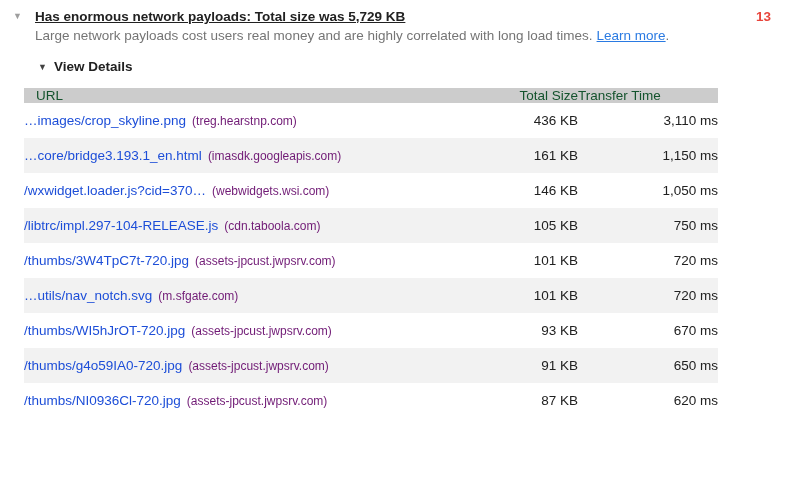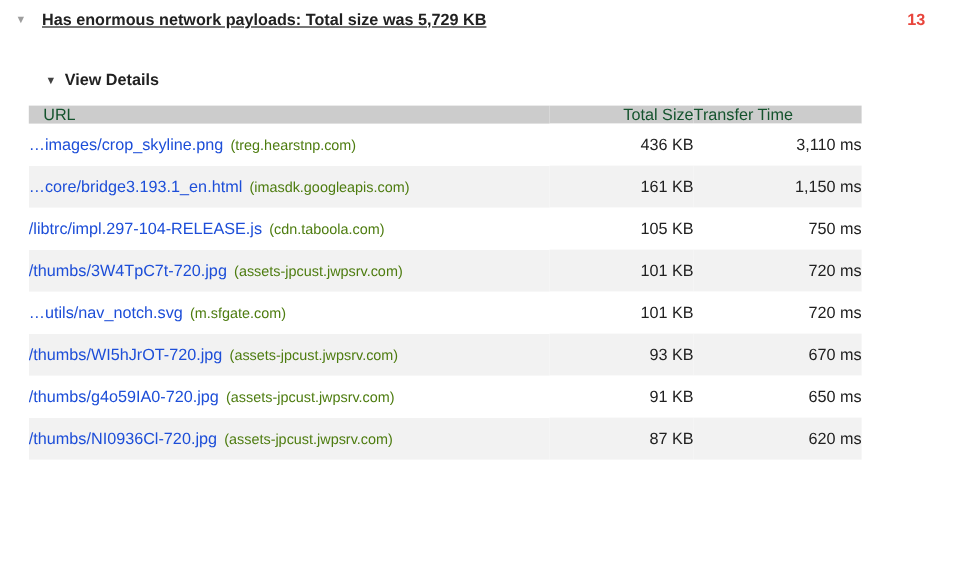--- a/index.html
+++ b/index.html
@@ -77,35 +77,38 @@
 
   table.payloads tbody td { height: 35px; padding: 0; }
   table.payloads tbody tr:nth-child(even) { background: var(--row_alt_bg, #f2f2f2); }
   table.payloads tbody tr:nth-child(odd)  { background: #ffffff; }
 
   td.url-cell {
     padding-left: 12px;
     white-space: nowrap; overflow: hidden; text-overflow: ellipsis;
   }
   td.url-cell .path { color: #1d4ed8; }
-  td.url-cell .host { color: #4d7c0f; font-size: 12px; margin-left: 6px; }
+  td.url-cell .host { color: #701a75; font-size: 12px; margin-left: 6px; }
   td.num  { text-align: right; color: #212121; }
   td.time { padding-right: 6px; }
 </style>
 </head>
 <body>
 
 <div class="page">
 
   <span class="audit-toggle-icon">▼</span>
 
   <div class="audit-title">Has enormous network payloads: Total size was 5,729 KB</div>
 
   <div class="audit-score">13</div>
 
+  <div class="audit-desc">
+    <span>Large network payloads cost users real money and are highly correlated with long load times.</span><a>Learn more</a><span>.</span>
+  </div>
 
   <div class="view-details">
     <span class="details-toggle-icon">▼</span><span>View Details</span>
   </div>
 
   <table class="payloads">
     <colgroup>
       <col class="c-url">
         <col class="c-size">
         <col class="c-time">
@@ -127,20 +130,27 @@
   </tr>
 
   <tr>
     <td class="url-cell">
       <span class="path">…core/bridge3.193.1_en.html</span><span class="host">(imasdk.googleapis.com)</span>
     </td>
     <td class="num">161 KB</td>
     <td class="num time">1,150 ms</td>
   </tr>
 
+  <tr>
+    <td class="url-cell">
+      <span class="path">/wxwidget.loader.js?cid=370…</span><span class="host">(webwidgets.wsi.com)</span>
+    </td>
+    <td class="num">146 KB</td>
+    <td class="num time">1,050 ms</td>
+  </tr>
 
 
   <tr>
     <td class="url-cell">
       <span class="path">/libtrc/impl.297-104-RELEASE.js</span><span class="host">(cdn.taboola.com)</span>
     </td>
     <td class="num">105 KB</td>
     <td class="num time">750 ms</td>
   </tr>
 

